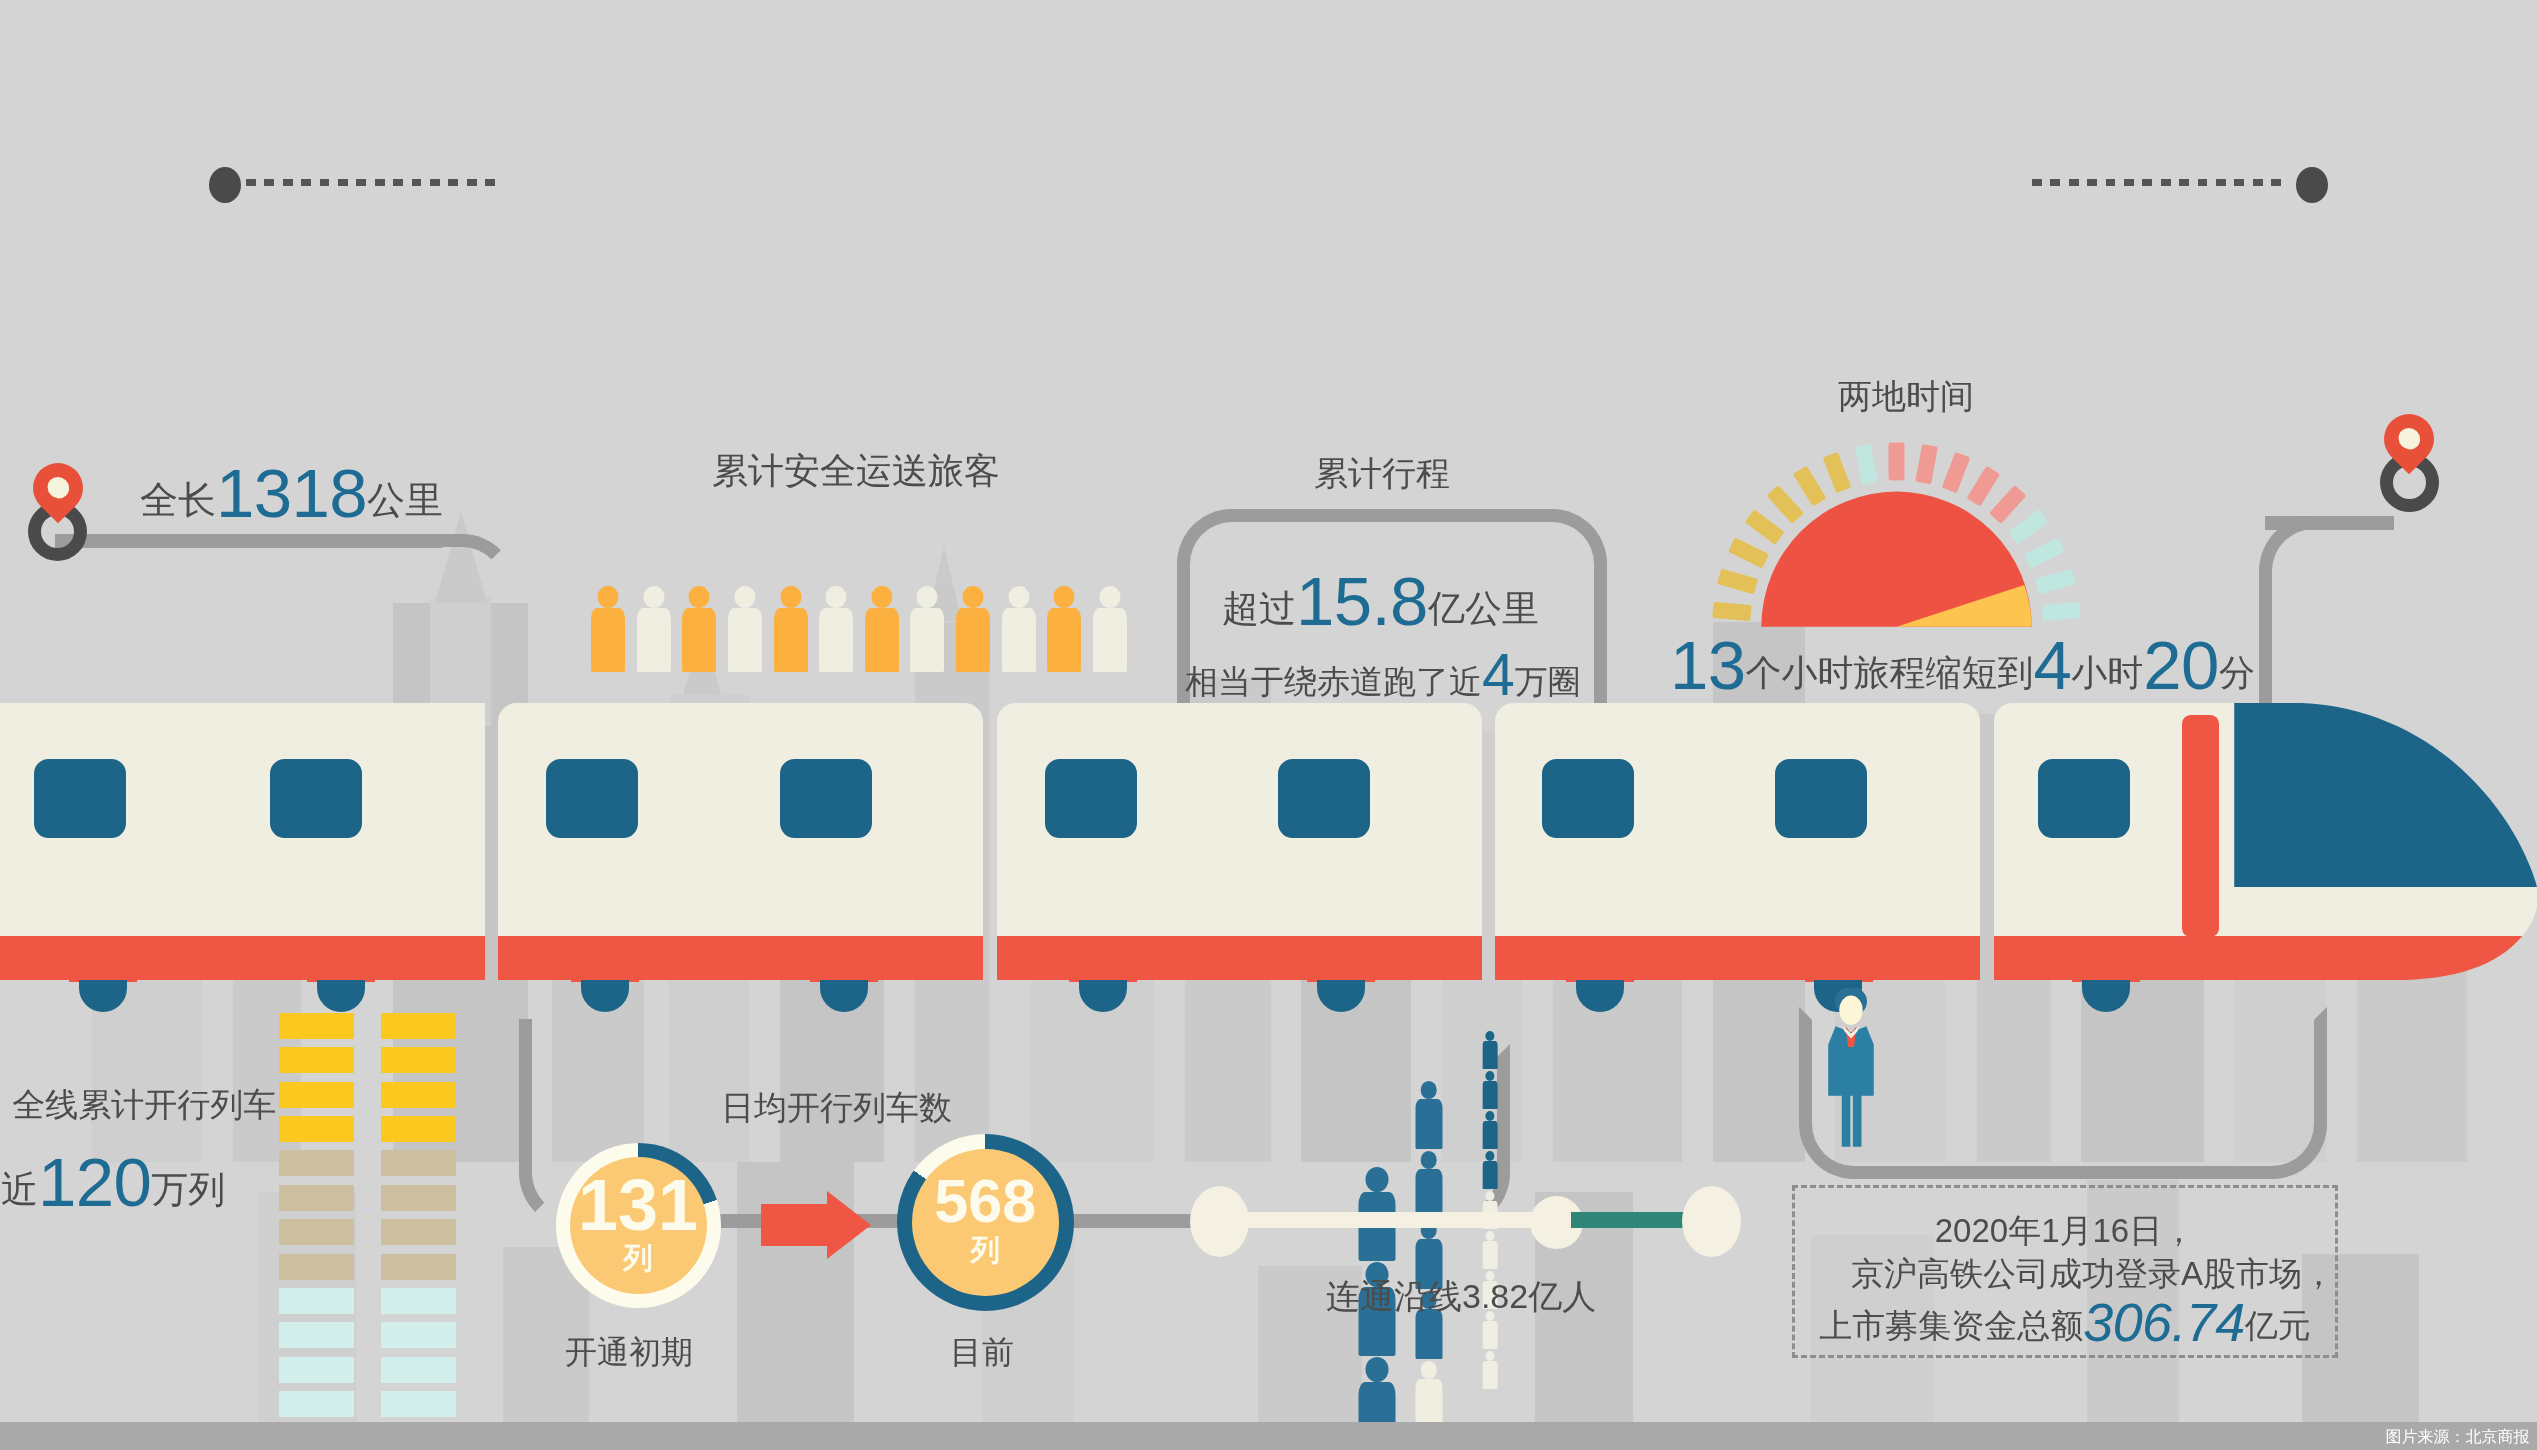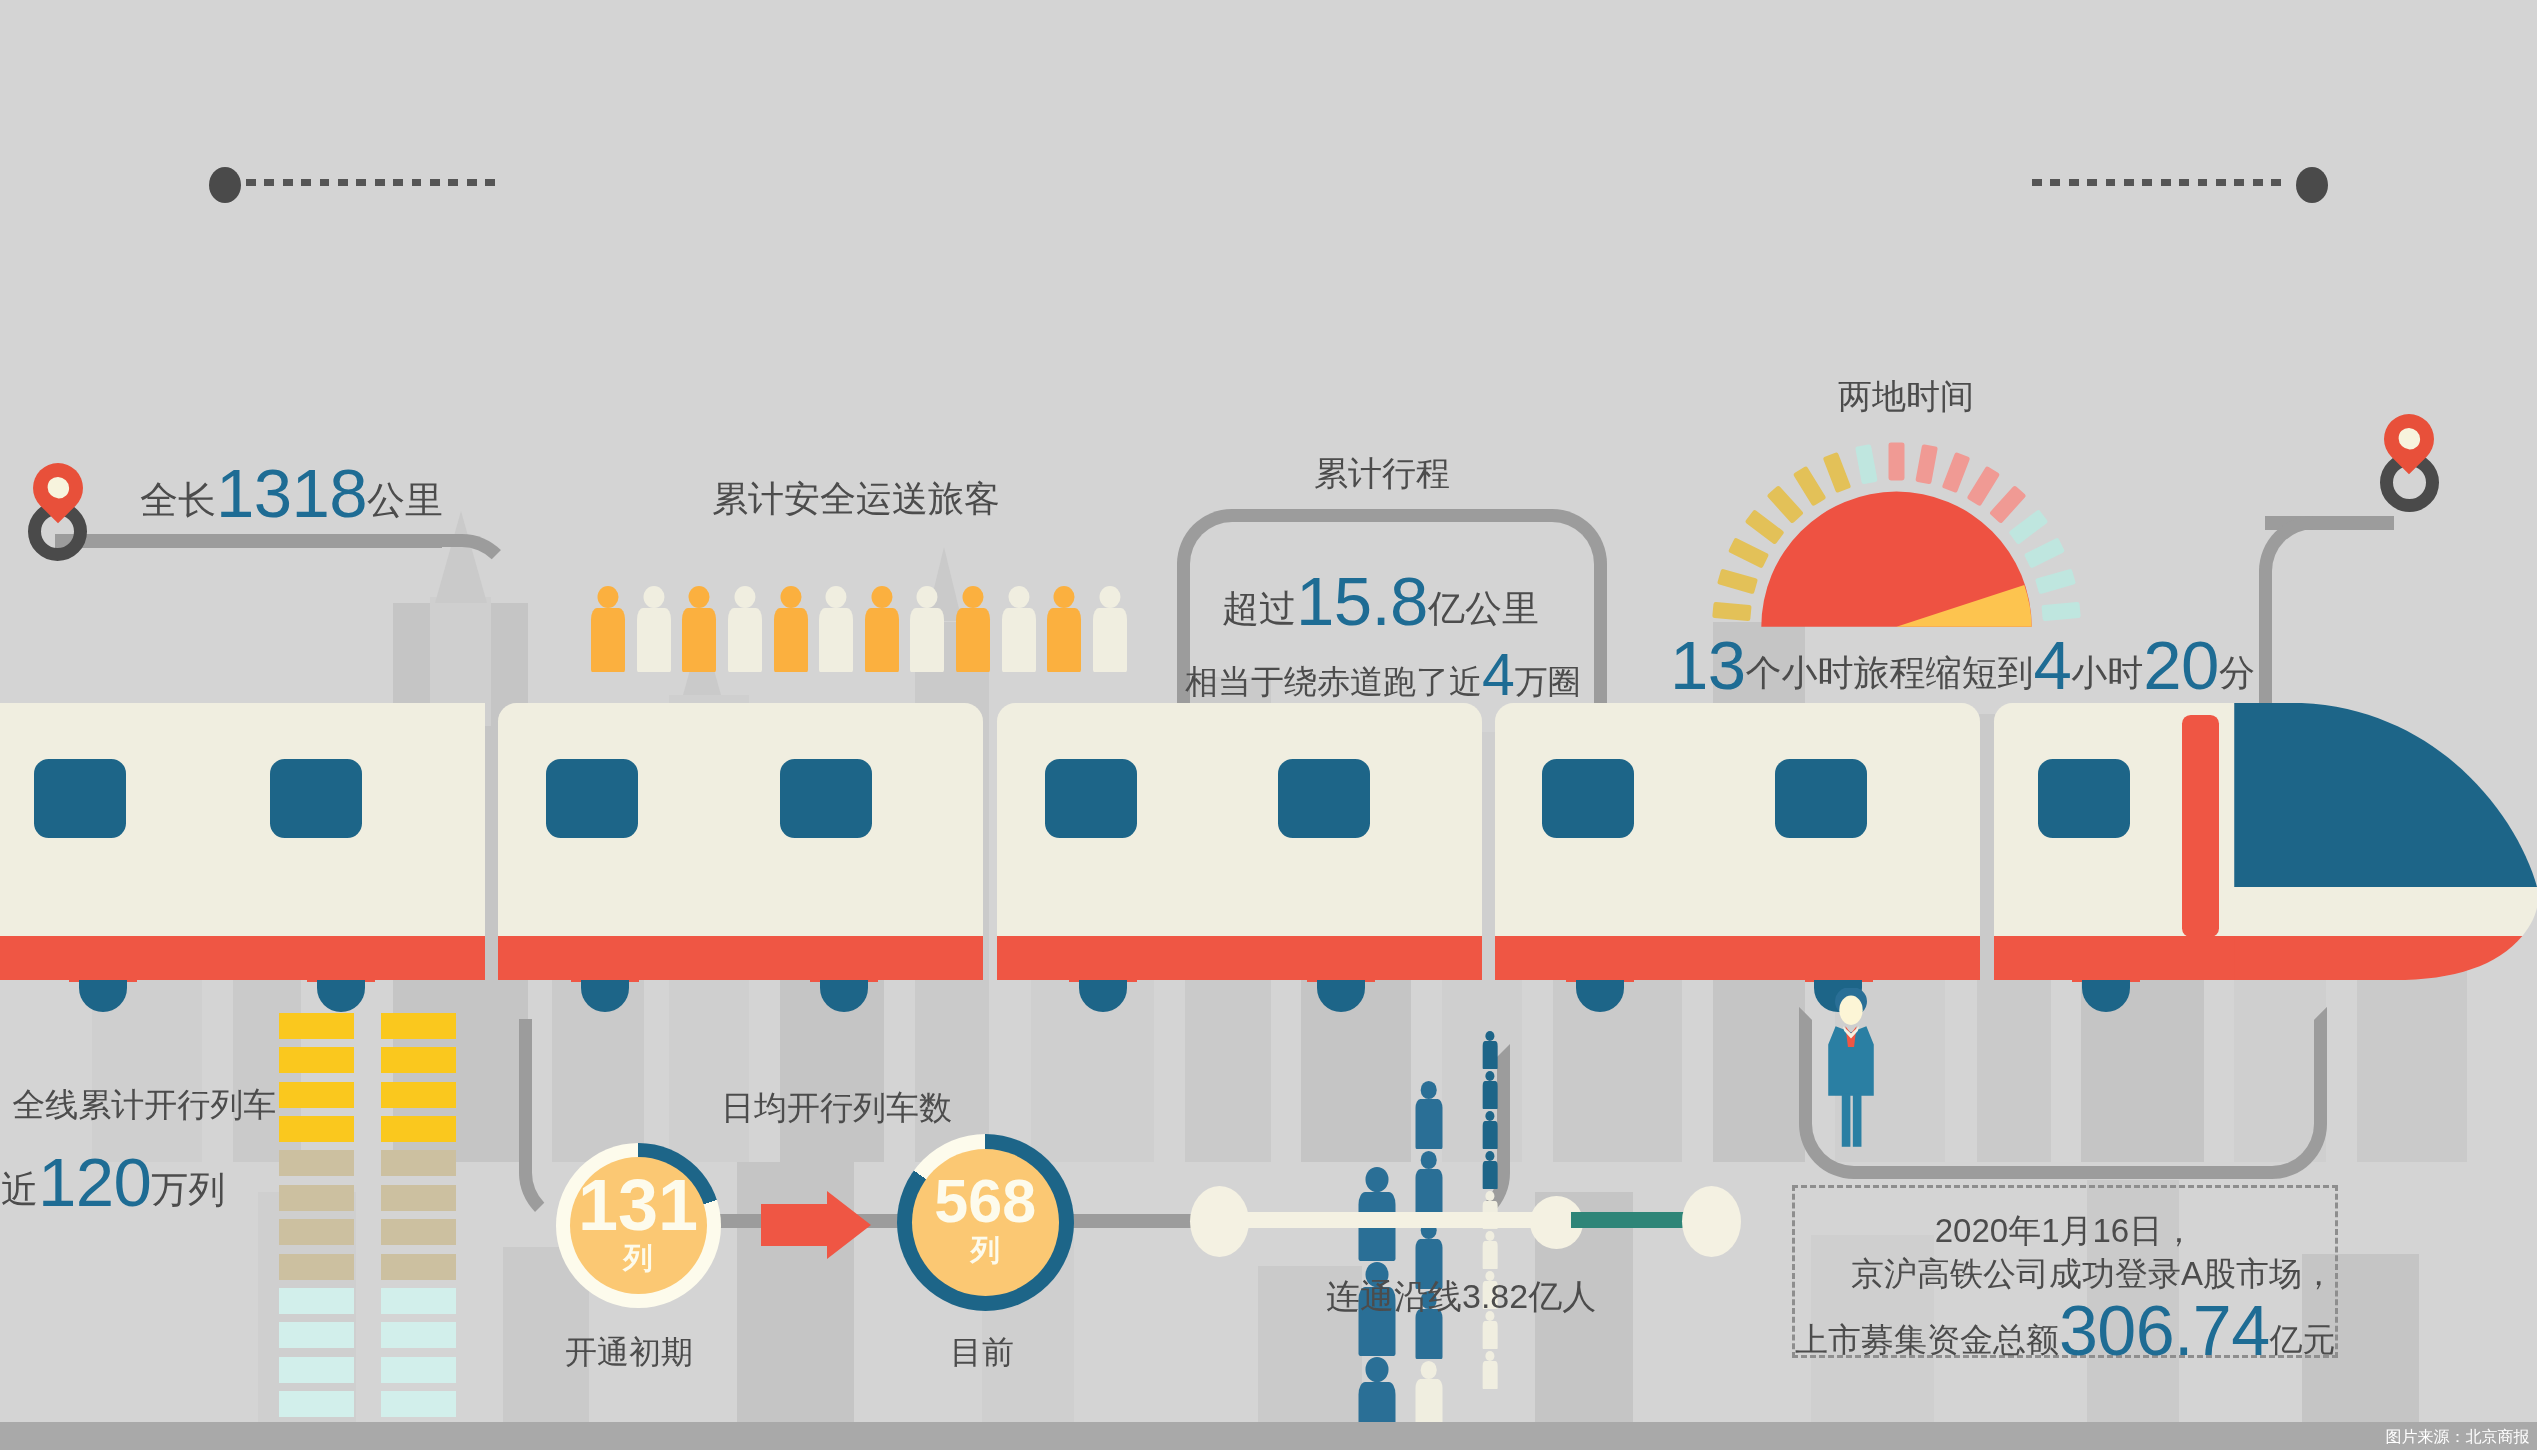--- a/index.html
+++ b/index.html
@@ -146,21 +146,21 @@
 
   <div class="pinwrap" style="left:2376px;top:405px;">
     <div class="pinring" style="left:3.7px;top:48px;"></div>
     <div class="pin" style="left:8px;top:8.6px;"></div>
   </div>
 
   <div class="stat" style="left:140px;top:454px;font-size:38px;">
     <span>全长</span><span class="big">1318</span><span>公里</span>
   </div>
 
-  <div class="lbl" style="left:712px;top:475px;font-size:36px;">累计安全运送旅客</div>
+  <div class="lbl" style="left:712px;top:447px;font-size:36px;">累计安全运送旅客</div>
   <div class="abs" style="left:589px;top:586px;">
     <span class="person" style="width:38px;height:86px;margin-right:4.9px;">
       <span class="head" style="top:0;width:21px;height:22px;background:#fbb03f;"></span>
       <span class="body" style="top:22px;width:34px;height:64px;background:#fbb03f;"></span>
     </span>
     <span class="person" style="width:38px;height:86px;margin-right:4.9px;">
       <span class="head" style="top:0;width:21px;height:22px;background:#f0eee0;"></span>
       <span class="body" style="top:22px;width:34px;height:64px;background:#f0eee0;"></span>
     </span>
     <span class="person" style="width:38px;height:86px;margin-right:4.9px;">
@@ -482,21 +482,21 @@
       <path d="M 42 62 L 55 74 L 68 62 L 66 70 L 55 82 L 44 70 Z" fill="#f4f1e2"></path>
       <rect x="40" y="172" width="14" height="86" fill="#2a7fa3"></rect>
       <rect x="58" y="172" width="14" height="86" fill="#2a7fa3"></rect>
     </svg>
   </div>
 
   <div class="dashbox" style="left:1792px;top:1185px;width:540px;height:167px;">
     <div class="line" style="top:21px;">2020年1月16日，</div>
     <div class="line" style="top:64px;text-align:right;">京沪高铁公司成功登录A股市场，</div>
     <div class="line" style="top:103px;">
-      <span>上市募集资金总额</span><span class="big" style="font-size:70px;">306.74</span><span>亿元</span>
+      <span>上市募集资金总额</span><span class="big" style="font-size:54px;font-style:italic;">306.74</span><span>亿元</span>
     </div>
   </div>
 
   <div class="creditbar"></div>
   <div class="credit">图片来源：北京商报</div>
 
 </div>
 
 
 </body></html>

